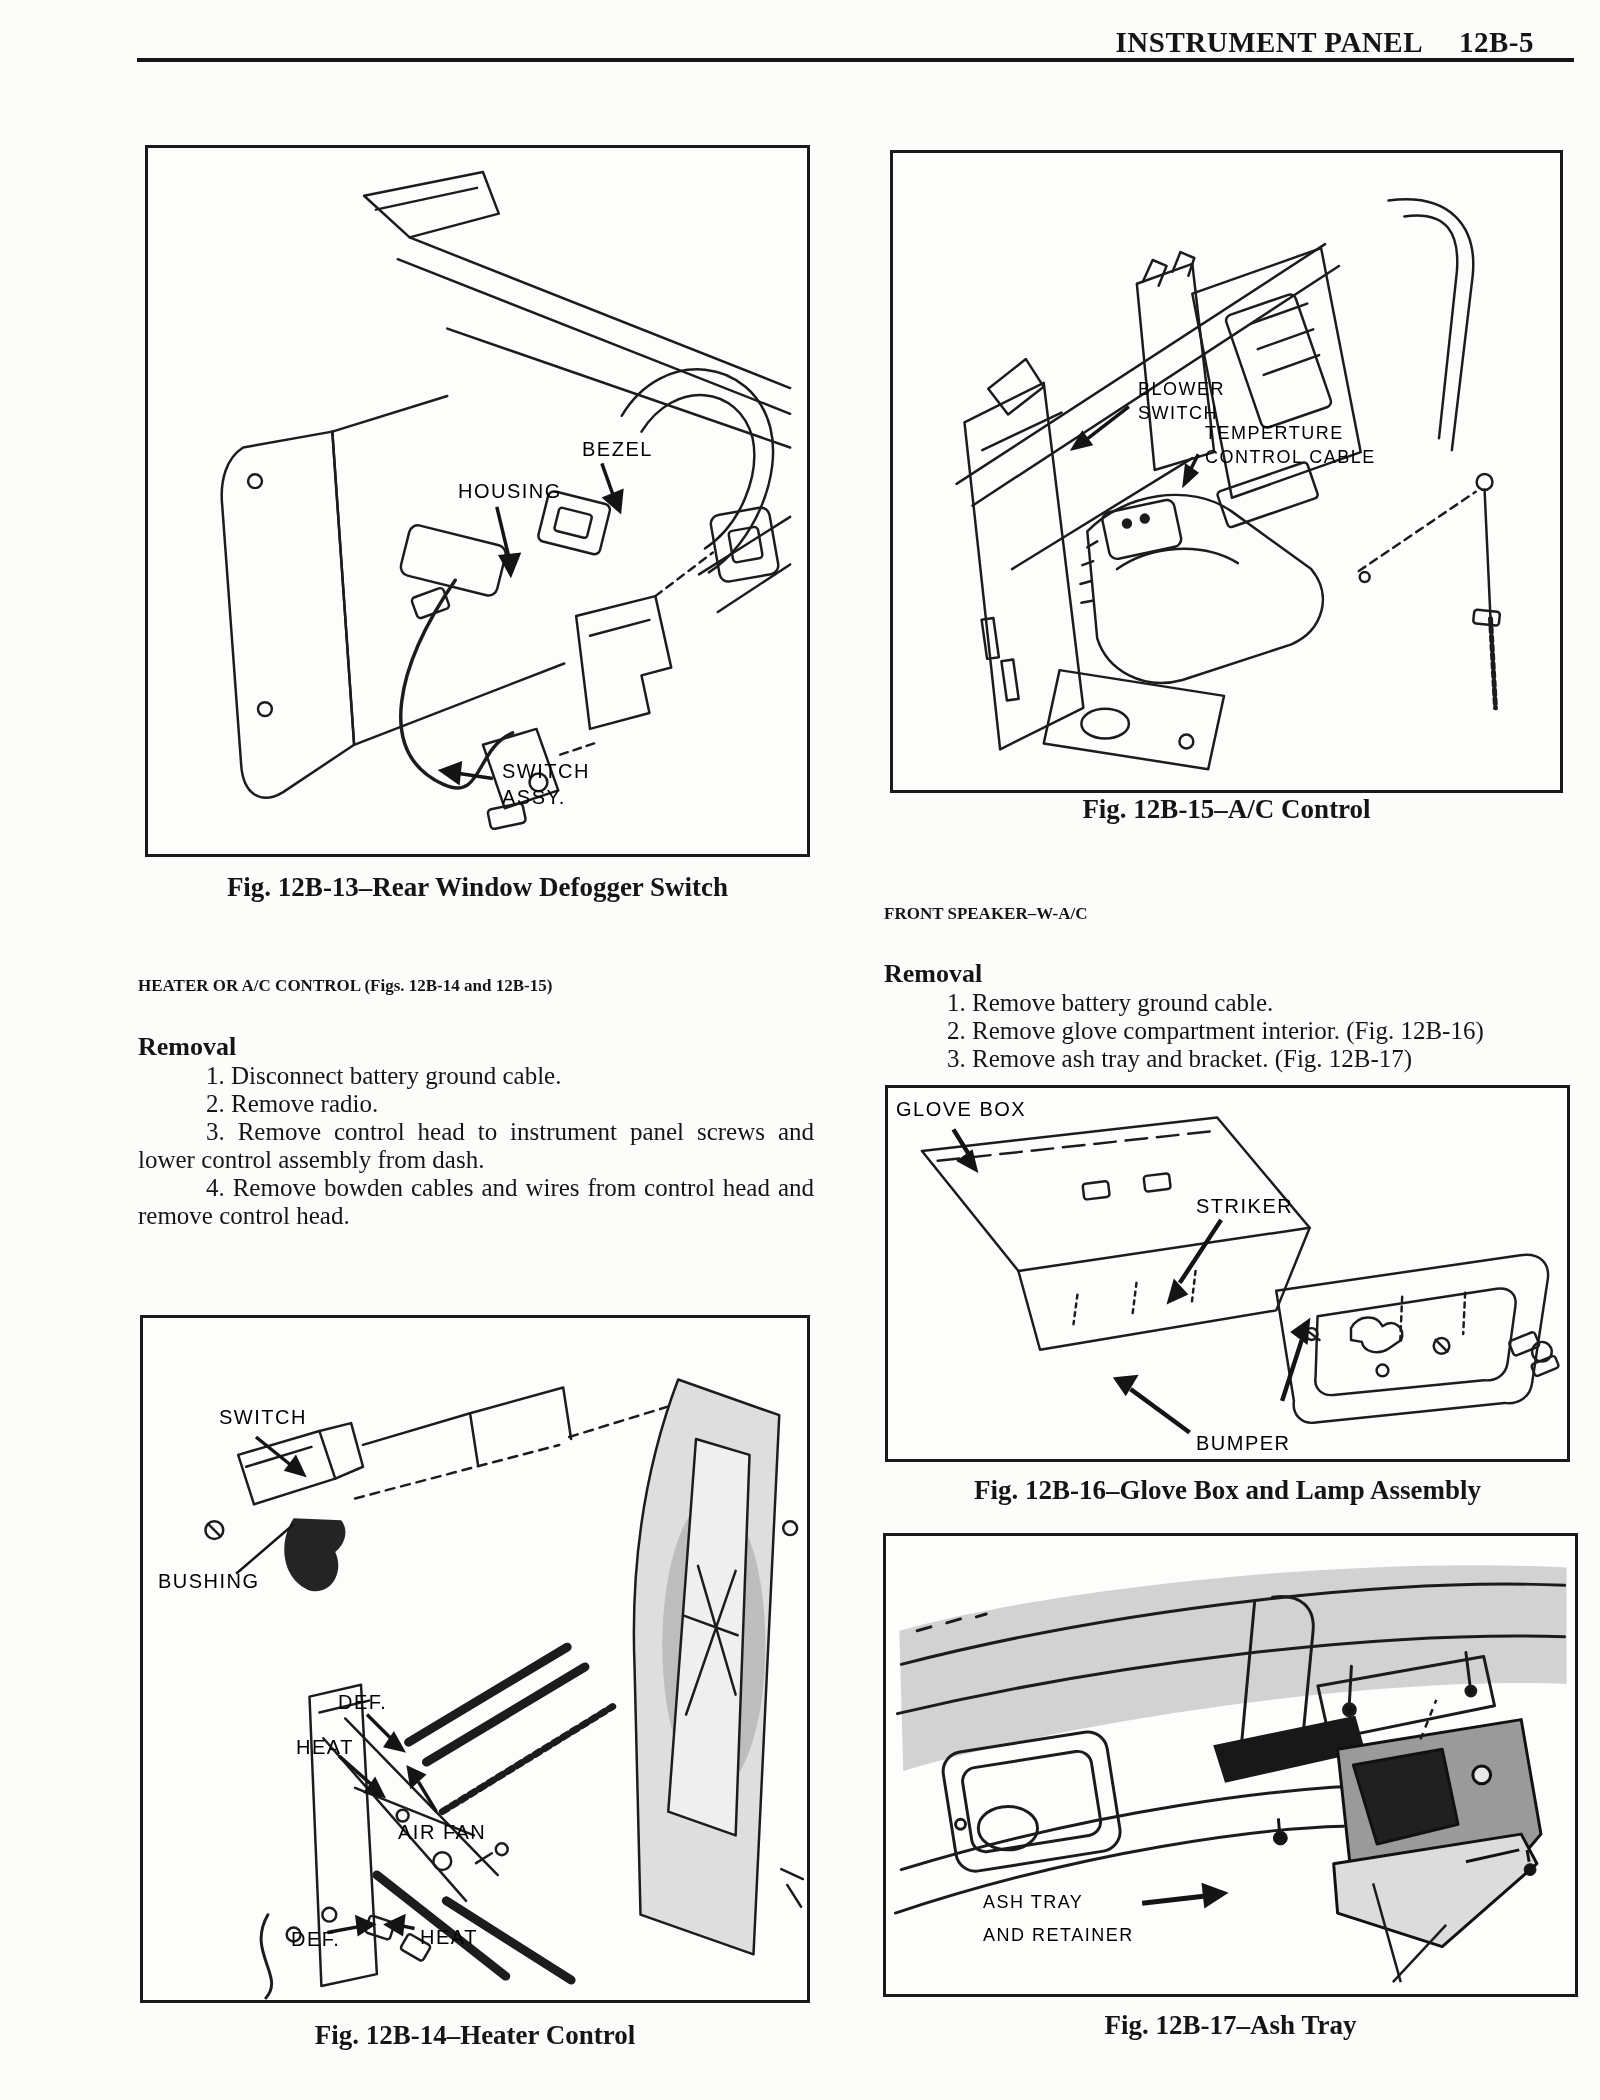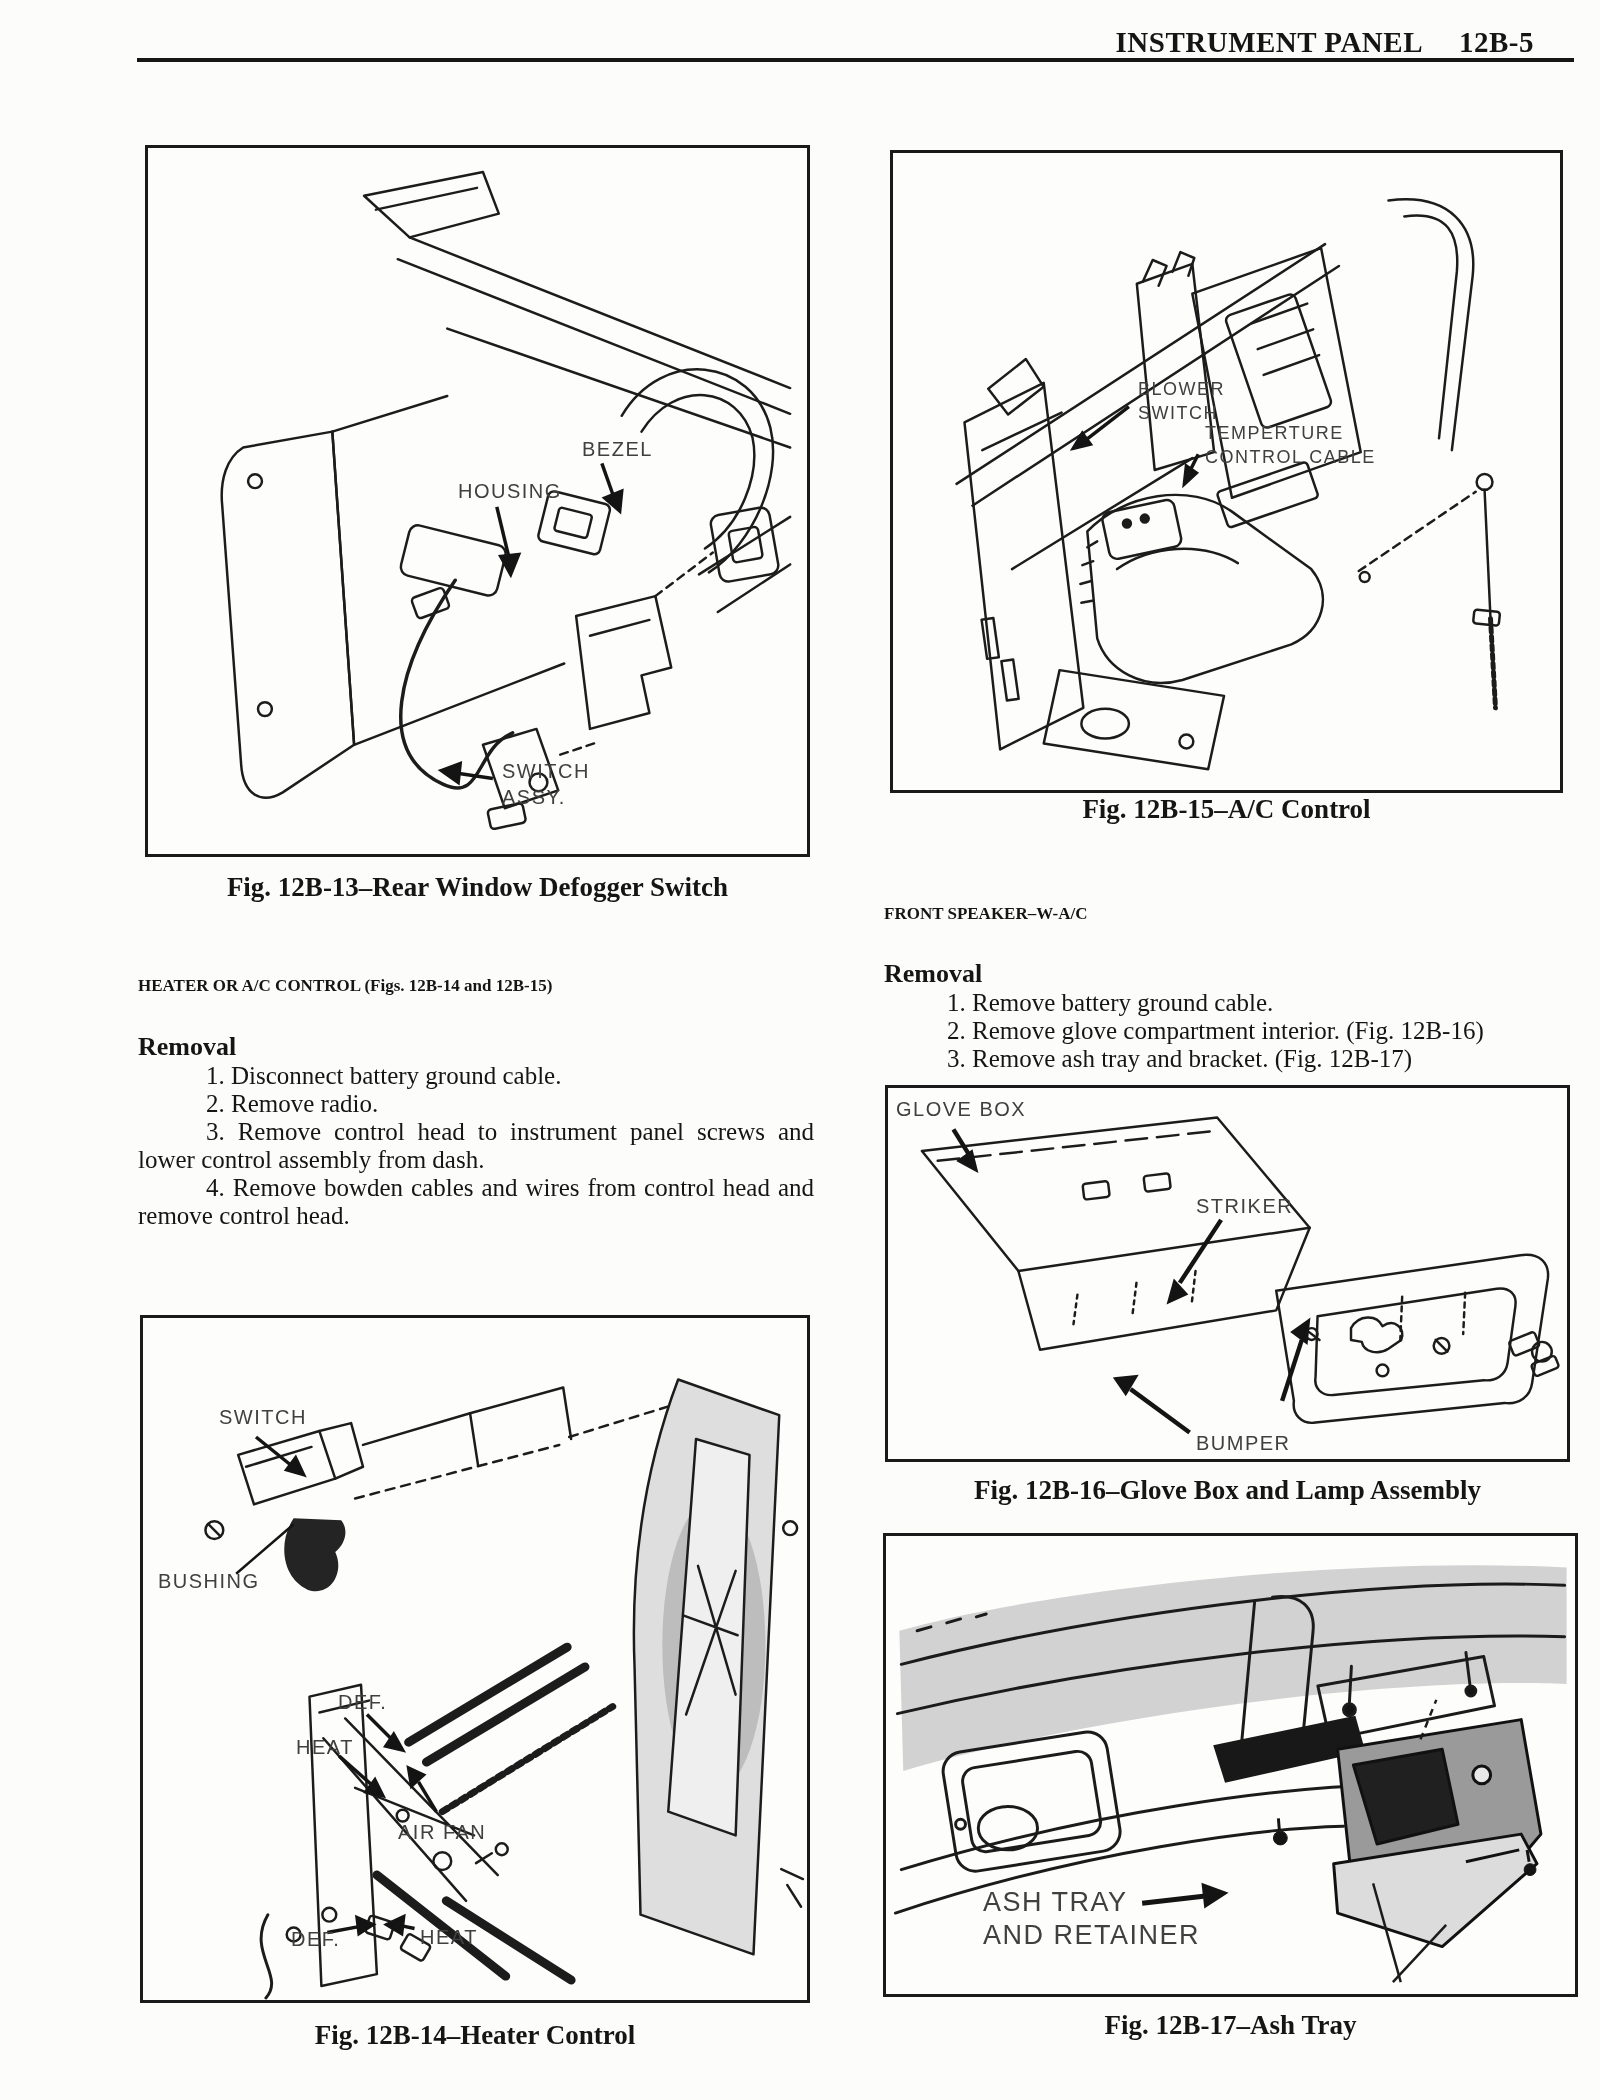--- a/index.html
+++ b/index.html
@@ -4,23 +4,23 @@
 <style>
   html,body{margin:0;padding:0;background:#d8d8d6;}
   .page{position:relative;width:1600px;height:2100px;background:#fcfcfa;color:#151515;
         font-family:"Liberation Serif",serif;overflow:hidden;}
   .hdr{position:absolute;top:26px;right:66px;display:flex;gap:36px;
        font-weight:bold;font-size:29px;letter-spacing:.5px;}
   .hdr-rule{position:absolute;top:58px;left:137px;width:1437px;height:4px;background:#161616;}
   .figbox{position:absolute;border:3px solid #1a1a1a;background:#fdfdfc;box-sizing:border-box;}
   .sketch{position:absolute;left:0;top:0;width:100%;height:100%;}
   .fl{position:absolute;font-family:"Liberation Sans",sans-serif;font-stretch:condensed;
-      font-size:20px;letter-spacing:1.5px;line-height:26px;white-space:pre;color:#404040;}
+      font-size:20px;letter-spacing:1.5px;line-height:26px;white-space:pre;color:#000000;}
   .fl.sm{font-size:18px;line-height:24px;}
-  .fl.lg{font-size:27px;line-height:33px;}
+  .fl.lg{font-size:18px;line-height:33px;}
   .cap{position:absolute;text-align:center;font-weight:bold;font-size:27px;}
   .sec-h{position:absolute;font-weight:bold;font-size:17px;white-space:nowrap;}
   .sub-h{position:absolute;font-weight:bold;font-size:26px;}
   .steps{position:absolute;font-size:25px;line-height:28px;text-align:justify;}
   .step{text-indent:68px;}
 </style>
 </head>
 <body>
 
 <div class="page">

